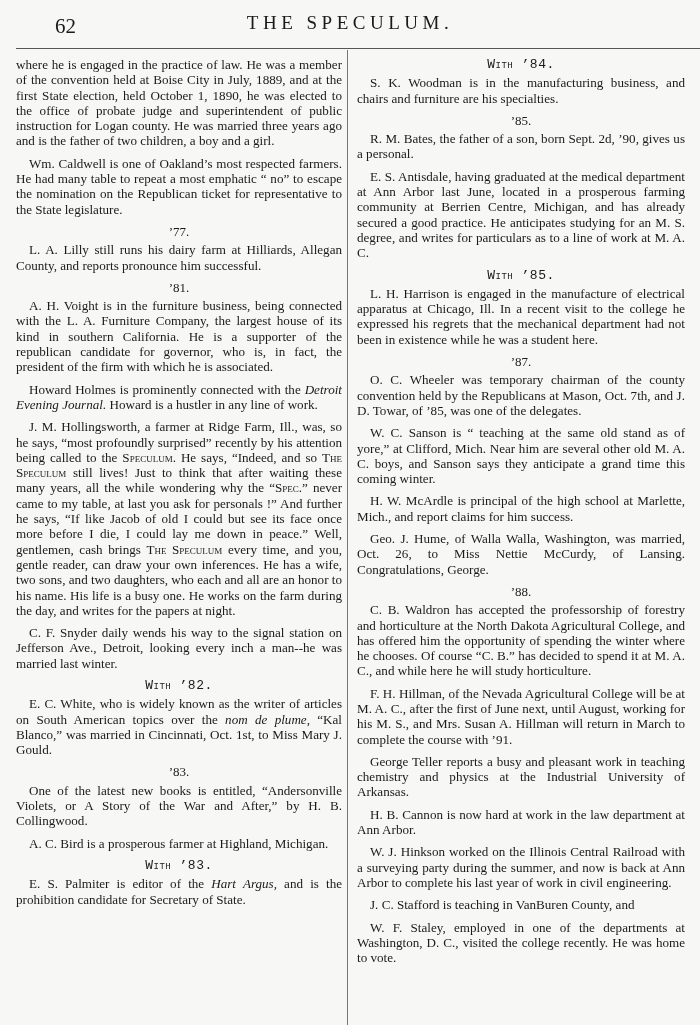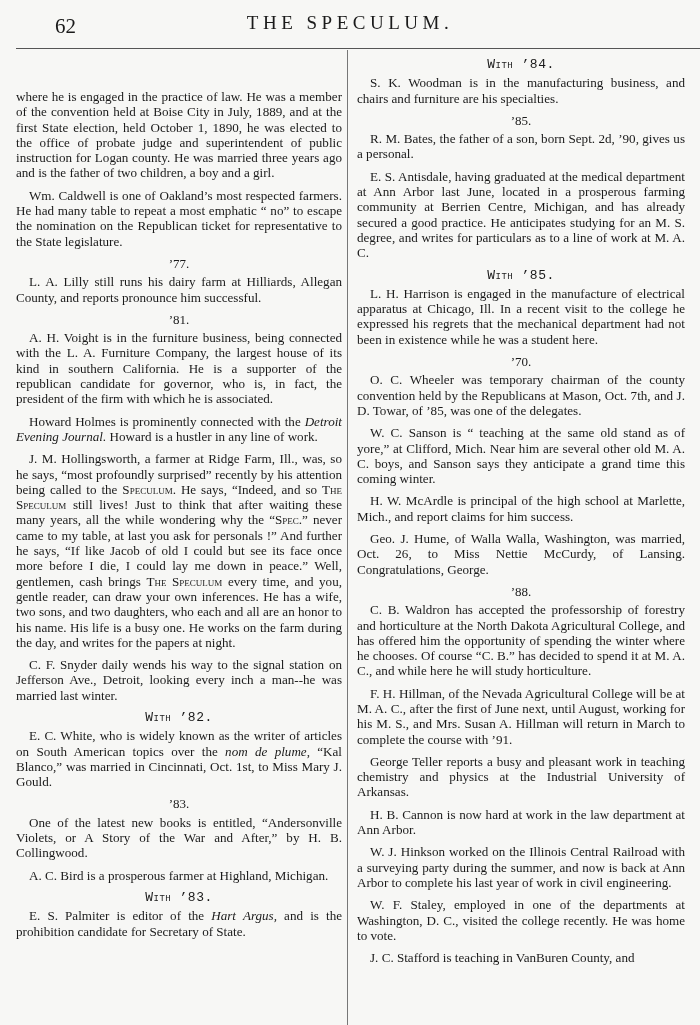--- a/index.html
+++ b/index.html
@@ -9,21 +9,21 @@
       color: #1a1a1a;
       font-family: "Liberation Serif", "DejaVu Serif", serif;
     }
     .page { position: relative; width: 700px; height: 1025px; }
     .header { position: absolute; top: 0; left: 0; width: 700px; height: 44px; }
     .page-num { position: absolute; left: 19px; top: 14px; font-size: 21px; margin-left: 36px; }
     .running-title { position: absolute; left: 0; width: 700px; top: 12px; text-align: center; font-size: 19px; letter-spacing: 4.5px; }
     .rule { position: absolute; top: 48px; left: 16px; width: 684px; height: 1px; background: #555; }
     .col-divider { position: absolute; top: 50px; left: 347px; width: 1px; height: 975px; background: #777; }
     .col { position: absolute; top: 57px; font-size: 13.1px; line-height: 15.3px; text-align: justify; }
-    .col-left { left: 16px; width: 326px; margin-top: 32px; }
+    .col-left { left: 16px; width: 326px; }
     .col-right { left: 357px; width: 328px; top: 57px; }
     .block { margin: 0 0 7px 0; }
     .p { text-indent: 13px; }
     .p.noindent { text-indent: 0; }
     .heading { text-align: center; margin: 0 0 3px 0; font-size: 13px; }
     .heading.sc { font-variant: small-caps; letter-spacing: 0.5px; font-family: Liberation Mono, monospace; }
     .sc { font-variant: small-caps; }
     i { font-style: italic; }
   </style>
 </head>
@@ -56,27 +56,27 @@
       <div class="block p"><span>E. S. Palmiter is editor of the </span><i>Hart Argus,</i><span> and is the prohibition candidate for Secretary of State.</span></div>
     </div>
   <div class="col col-right" id="col-right">
       <div class="heading sc">With ’84.</div>
       <div class="block p"><span>S. K. Woodman is in the manufacturing business, and chairs and furniture are his specialties.</span></div>
       <div class="heading">’85.</div>
       <div class="block p"><span>R. M. Bates, the father of a son, born Sept. 2d, ’90, gives us a personal.</span></div>
       <div class="block p"><span>E. S. Antisdale, having graduated at the medical department at Ann Arbor last June, located in a prosperous farming community at Berrien Centre, Michigan, and has already secured a good practice.  He anticipates studying for an M. S. degree, and writes for particulars as to a line of work at M. A. C.</span></div>
       <div class="heading sc">With ’85.</div>
       <div class="block p"><span>L. H. Harrison is engaged in the manufacture of electrical apparatus at Chicago, Ill.  In a recent visit to the college he expressed his regrets that the mechanical department had not been in existence while he was a student here.</span></div>
-      <div class="heading">’70.</div>
+      <div class="heading">’87.</div>
       <div class="block p"><span>O. C. Wheeler was temporary chairman of the county convention held by the Republicans at Mason, Oct. 7th, and J. D. Towar, of ’85, was one of the delegates.</span></div>
       <div class="block p"><span>W. C. Sanson is “ teaching at the same old stand as of yore,” at Clifford, Mich.  Near him are several other old M. A. C. boys, and Sanson says they anticipate a grand time this coming winter.</span></div>
       <div class="block p"><span>H. W. McArdle is principal of the high school at Marlette, Mich., and report claims for him success.</span></div>
       <div class="block p"><span>Geo. J. Hume, of Walla Walla, Washington, was married, Oct. 26, to Miss Nettie McCurdy, of Lansing. Congratulations, George.</span></div>
       <div class="heading">’88.</div>
       <div class="block p"><span>C. B. Waldron has accepted the professorship of forestry and horticulture at the North Dakota Agricultural College, and has offered him the opportunity of spending the winter where he chooses.  Of course “C. B.” has decided to spend it at M. A. C., and while here he will study horticulture.</span></div>
       <div class="block p"><span>F. H. Hillman, of the Nevada Agricultural College will be at M. A. C., after the first of June next, until August, working for his M. S., and Mrs. Susan A. Hillman will return in March to complete the course with ’91.</span></div>
       <div class="block p"><span>George Teller reports a busy and pleasant work in teaching chemistry and physics at the Industrial University of Arkansas.</span></div>
       <div class="block p"><span>H. B. Cannon is now hard at work in the law department at Ann Arbor.</span></div>
       <div class="block p"><span>W. J. Hinkson worked on the Illinois Central Railroad with a surveying party during the summer, and now is back at Ann Arbor to complete his last year of work in civil engineering.</span></div>
+      <div class="block p"><span>J. C. Stafford is teaching in VanBuren County, and</span></div>
       <div class="block p"><span>W. F. Staley, employed in one of the departments at Washington, D. C., visited the college recently.  He was home to vote.</span></div>
-      <div class="block p"><span>J. C. Stafford is teaching in VanBuren County, and</span></div>
     </div>
 </div>
 
 </body></html>

